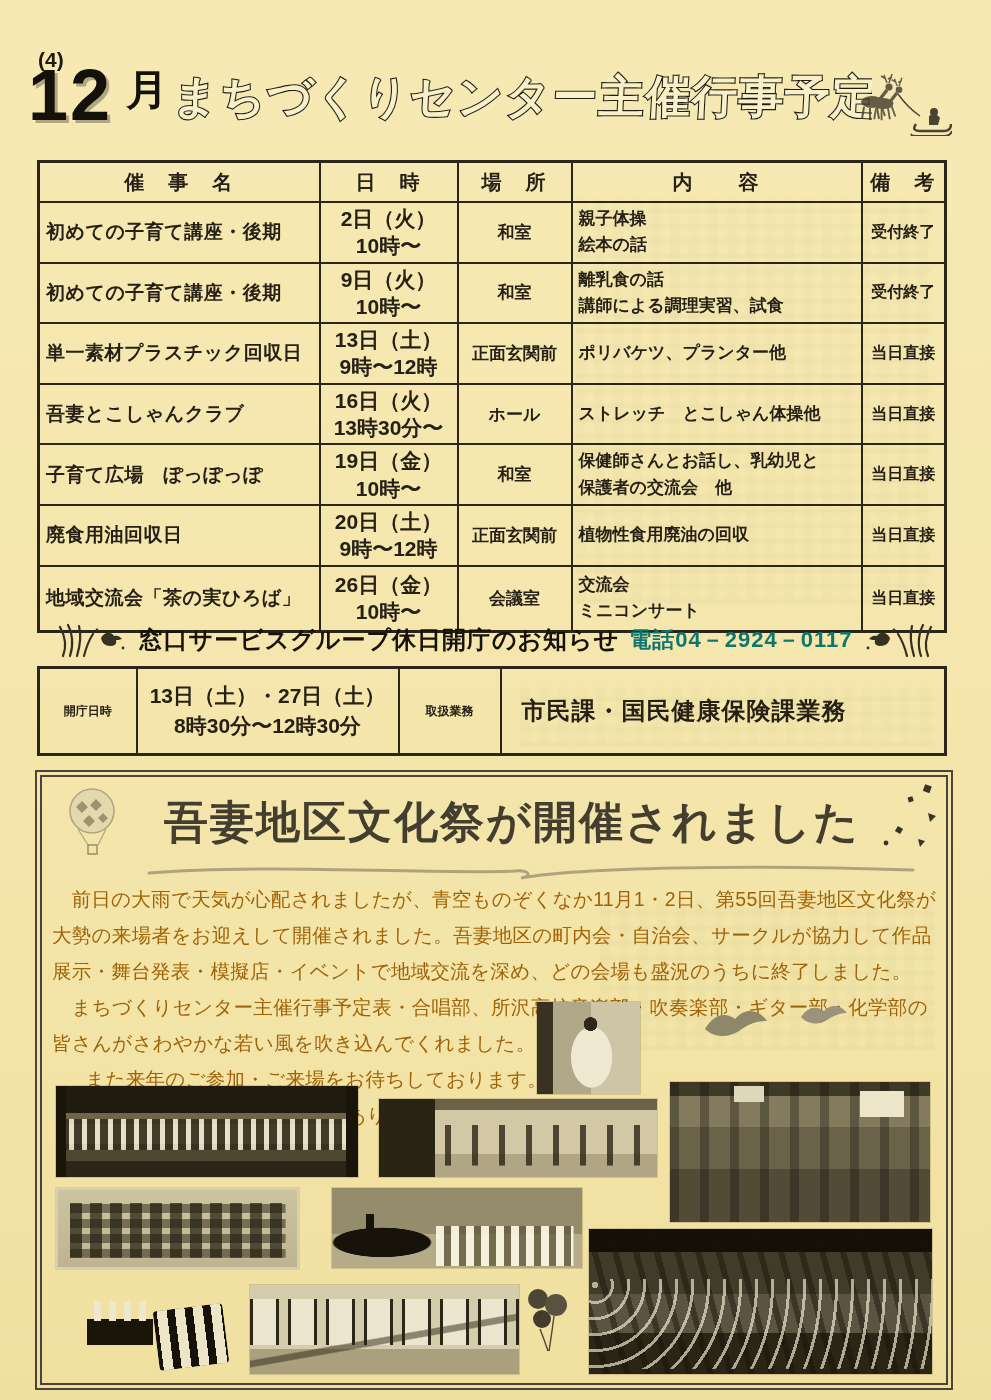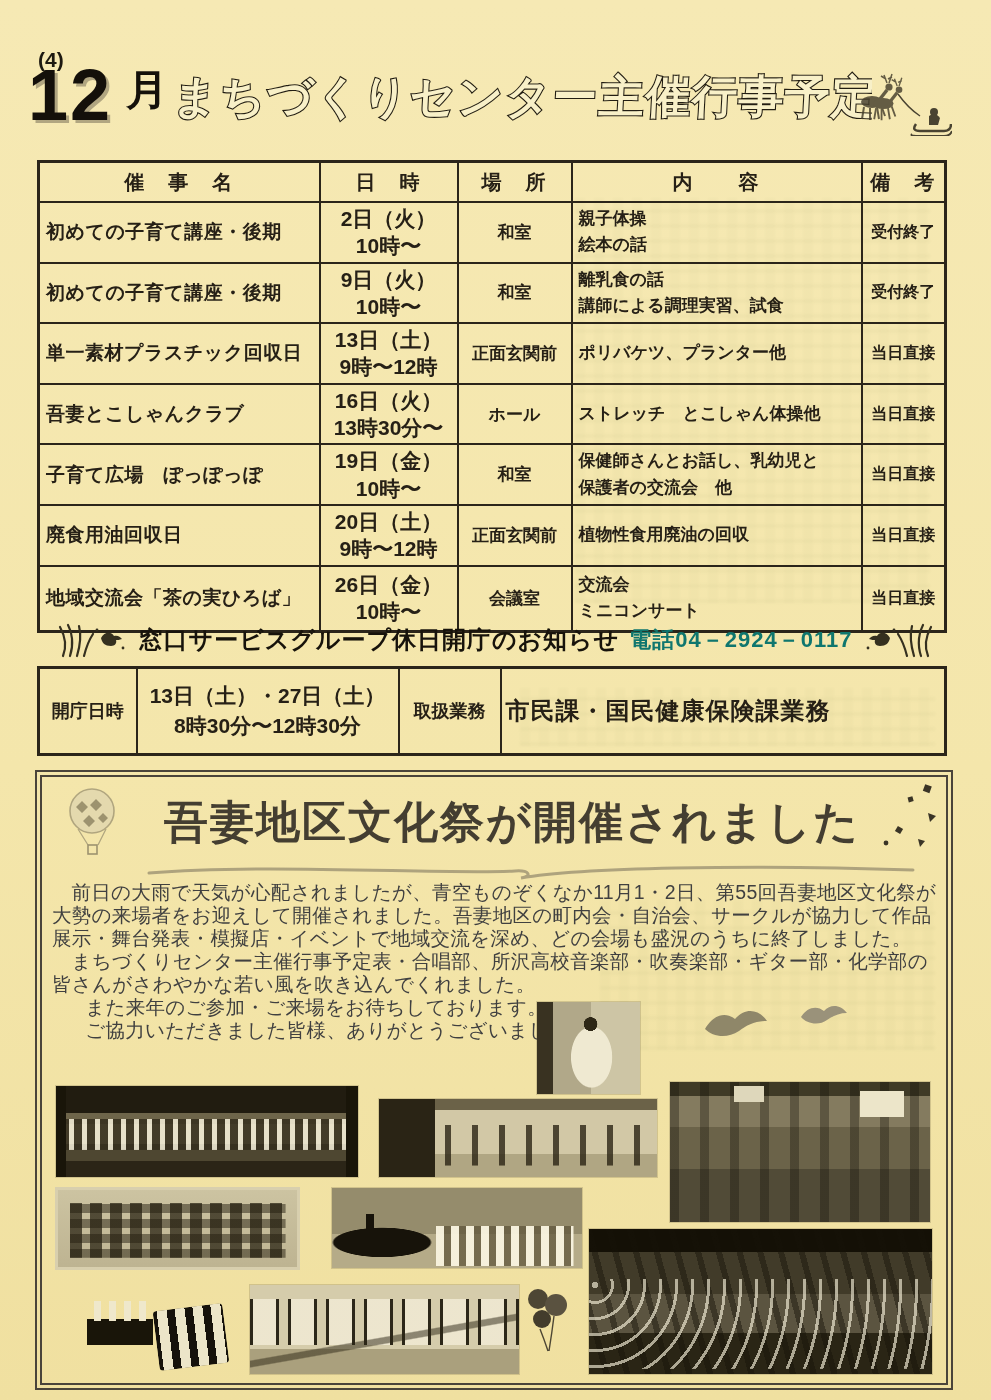--- a/index.html
+++ b/index.html
@@ -49,32 +49,32 @@
 
   
   #notice-heading{position:absolute;left:0;top:622px;width:991px;display:flex;align-items:center;justify-content:center;gap:10px;}
   #notice-heading .h-main{font-size:24px;font-weight:900;color:#17130b;letter-spacing:1px;}
   #notice-heading .h-phone{font-size:22px;font-weight:600;color:#0f766e;letter-spacing:1px;}
   #notice-table{position:absolute;left:37px;top:666px;width:907px;height:90px;border-collapse:collapse;table-layout:fixed;
     border:3px solid #2b251a;}
   #notice-table td{border:2px solid #2b251a;vertical-align:middle;}
   #notice-table col.n1{width:98px;} #notice-table col.n2{width:262px;}
   #notice-table col.n3{width:102px;} #notice-table col.n4{width:445px;}
-  .n-label{font-size:18px;font-weight:600;text-align:center;}
+  .n-label{font-size:12px;font-weight:600;text-align:center;}
   .n-open{font-size:21px;font-weight:600;text-align:center;white-space:pre-line;line-height:1.45;}
-  .n-serv{font-size:24px;font-weight:800;text-align:left;padding-left:4px;letter-spacing:1px;}
+  .n-serv{font-size:24px;font-weight:800;text-align:left;padding-left:20px;letter-spacing:1px;}
 
   
   #festival-box{position:absolute;left:40px;top:775px;width:904px;height:606px;
     border:2px solid #4a443a;outline:2px solid #4a443a;outline-offset:3px;}
   #festival-title{position:absolute;left:122px;top:16px;font-size:44px;font-weight:800;color:#443e31;letter-spacing:2px;}
   #balloon-sketch{position:absolute;left:20px;top:8px;opacity:.65;}
   #title-swash{position:absolute;left:105px;top:82px;opacity:.65;}
   #confetti{position:absolute;left:836px;top:6px;}
-  #festival-text{position:absolute;left:10px;top:104px;width:886px;font-size:19.5px;line-height:23px;color:#404040;font-weight:500;letter-spacing:.3px;}
+  #festival-text{position:absolute;left:10px;top:104px;width:886px;font-size:19.5px;line-height:36px;color:#a16207;font-weight:500;letter-spacing:.3px;}
   #festival-text p{margin:0;text-indent:1em;}
   #festival-text p.short{text-indent:1.7em;width:560px;}
 
   
   .ph{position:absolute;box-shadow:0 0 0 1px rgba(64,56,34,.18);}
   #ph-person{left:495px;top:225px;width:103px;height:92px;
     background:
       radial-gradient(circle 7px at 52% 24%, #2e2817 0 96%, rgba(0,0,0,0) 100%),
       radial-gradient(ellipse 21px 31px at 53% 60%, #efe9d1 0 96%, rgba(0,0,0,0) 100%),
       linear-gradient(90deg,#393221 0 16%, #b1a889 16% 52%, #cdc5a5 52%);}

